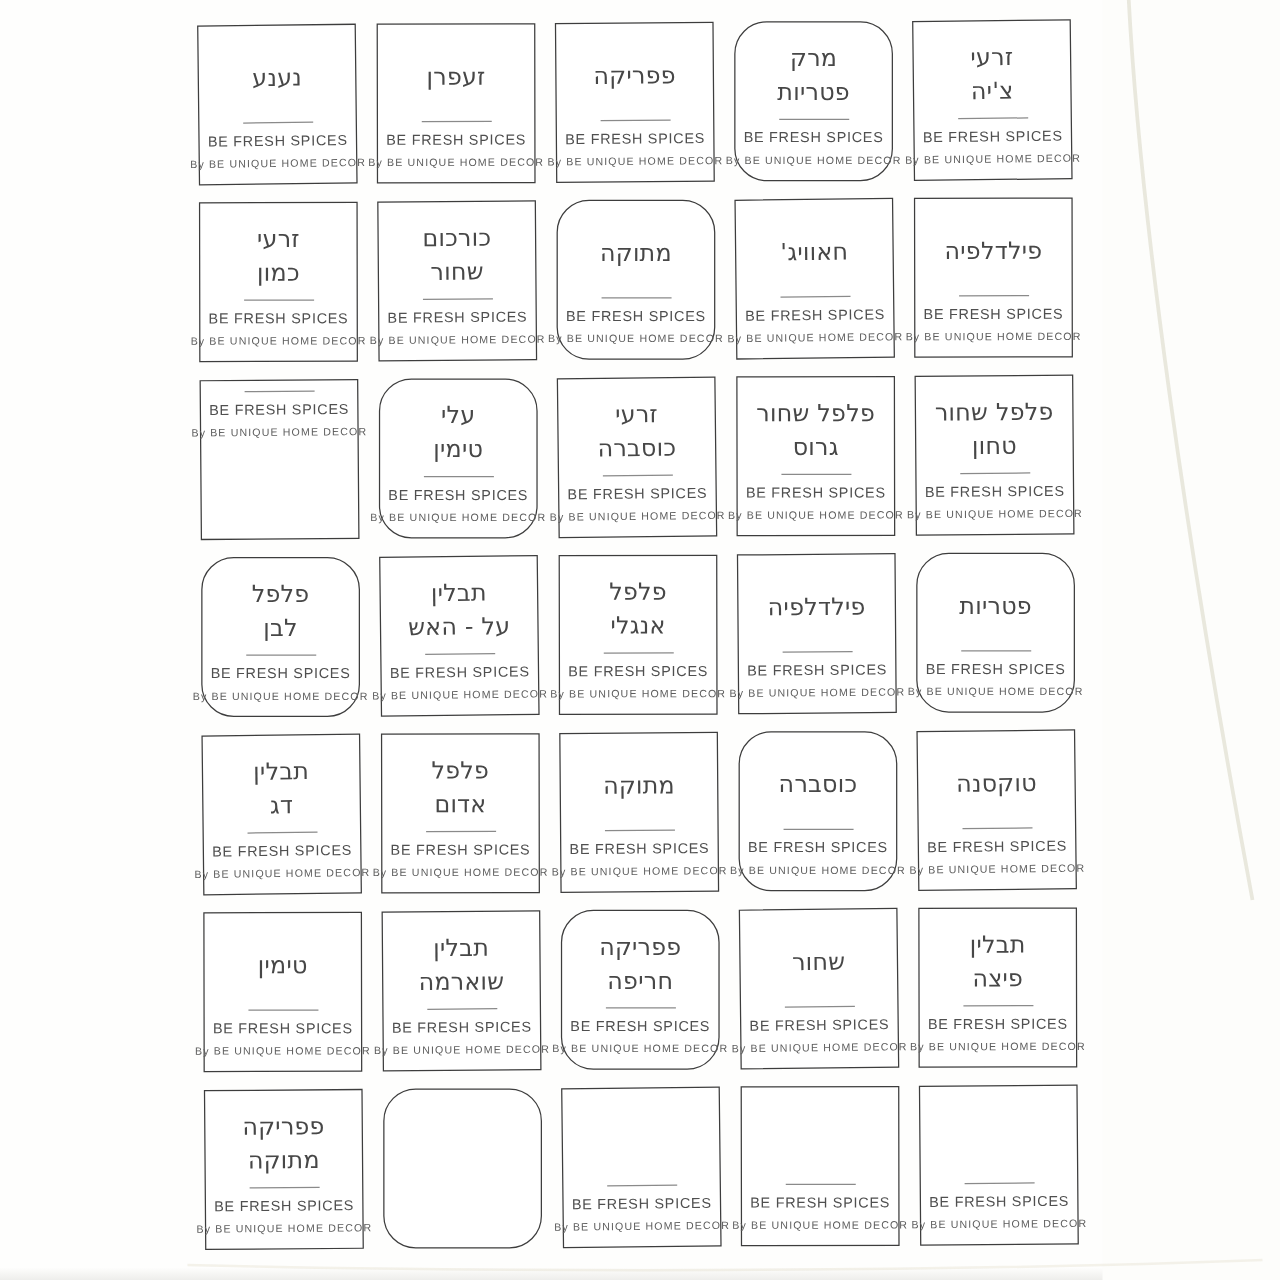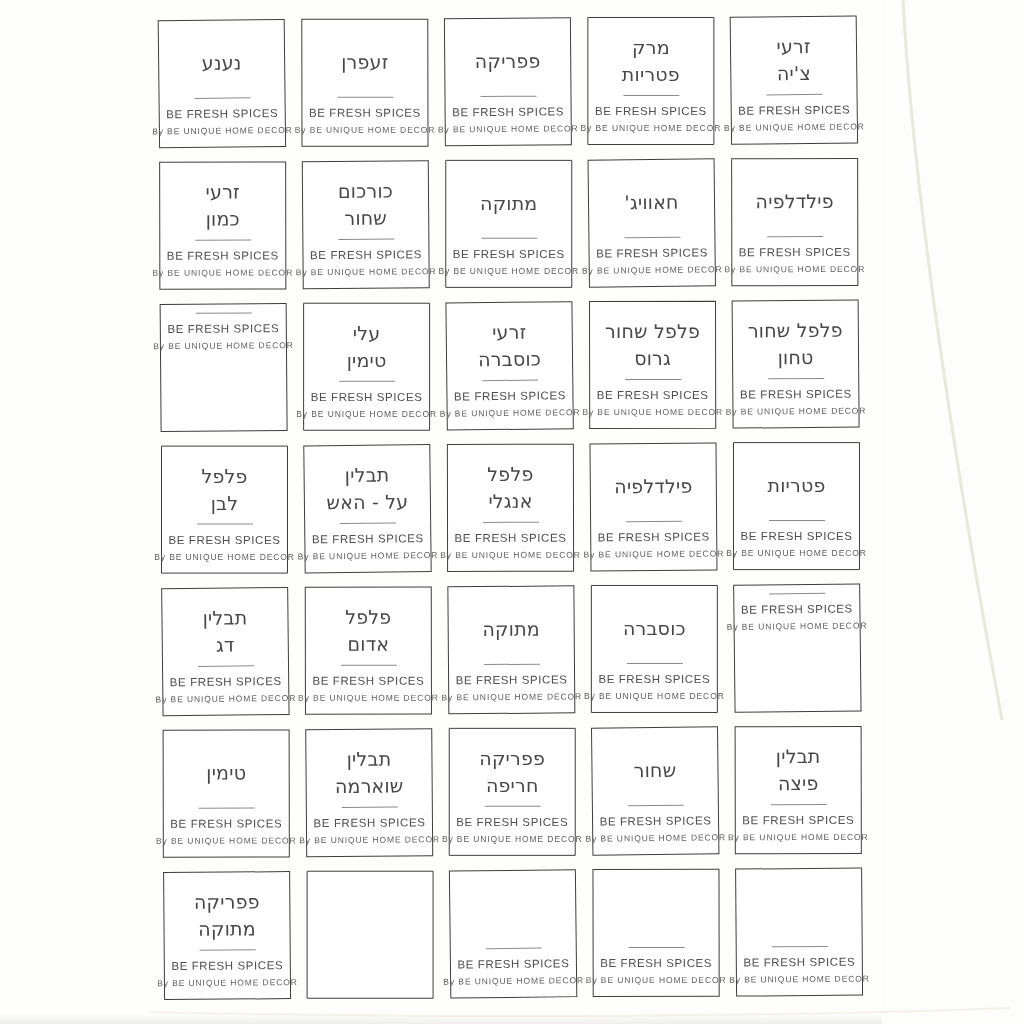--- a/index.html
+++ b/index.html
@@ -34,21 +34,21 @@
   .label{
     box-sizing:border-box;
     background:var(--label-bg,#fff);
     border:1.6px solid var(--border-col,#3d3d3d);
     display:flex;flex-direction:column;align-items:center;
     padding:8px 6px 11px 6px;
   }
   .label.t0{transform:rotate(-0.3deg);}
   .label.t1{transform:rotate(0.25deg);}
   .label.t2{transform:rotate(-0.1deg);}
-  .label.t3{transform:rotate(0.35deg);}
+  .label.t3{transform:rotate(0.35deg);border-radius:26px;}
   .spice-name{
     flex:1;display:flex;align-items:center;justify-content:center;
     white-space:pre-line;text-align:center;
     font-family:"DejaVu Sans", sans-serif;
     font-size:19px;line-height:1.4;
     color:var(--text-col,#474747);
     letter-spacing:.2px;
   }
   .divider{
     width:56px;height:0;
@@ -228,20 +228,21 @@
     <div class="brand-name">BE FRESH SPICES</div>
     <div class="brand-byline">By BE UNIQUE HOME DECOR</div>
   </div>
       <div class="label t3">
     <div class="spice-name" dir="rtl">כוסברה</div>
     <div class="divider"></div>
     <div class="brand-name">BE FRESH SPICES</div>
     <div class="brand-byline">By BE UNIQUE HOME DECOR</div>
   </div>
       <div class="label t0">
+    <div class="spice-name" dir="rtl">טוקסנה</div>
     <div class="divider"></div>
     <div class="brand-name">BE FRESH SPICES</div>
     <div class="brand-byline">By BE UNIQUE HOME DECOR</div>
   </div>
       <div class="label t1">
     <div class="spice-name" dir="rtl">טימין</div>
     <div class="divider"></div>
     <div class="brand-name">BE FRESH SPICES</div>
     <div class="brand-byline">By BE UNIQUE HOME DECOR</div>
   </div>

